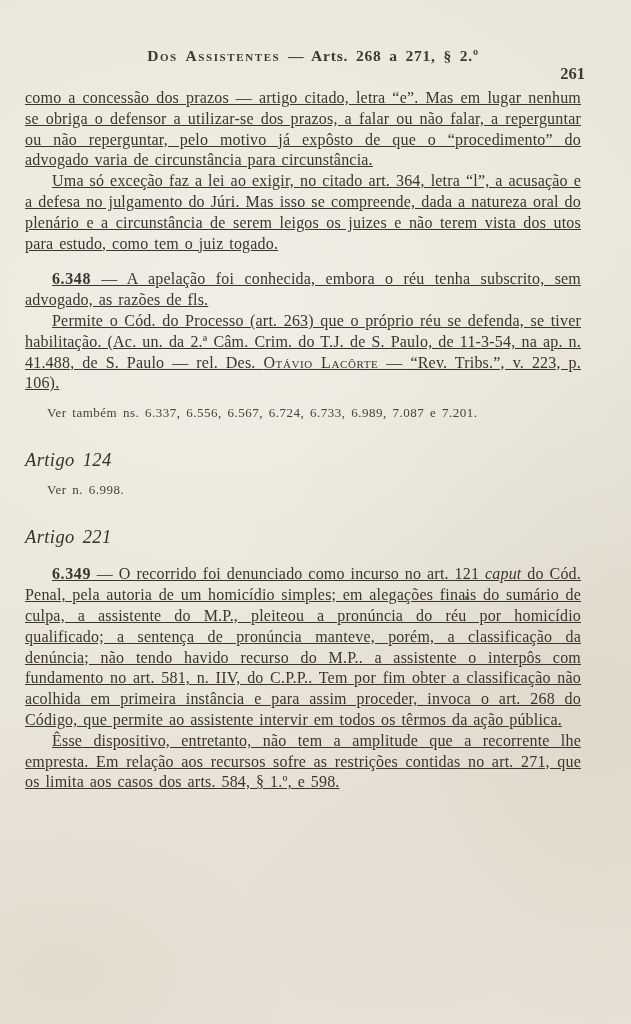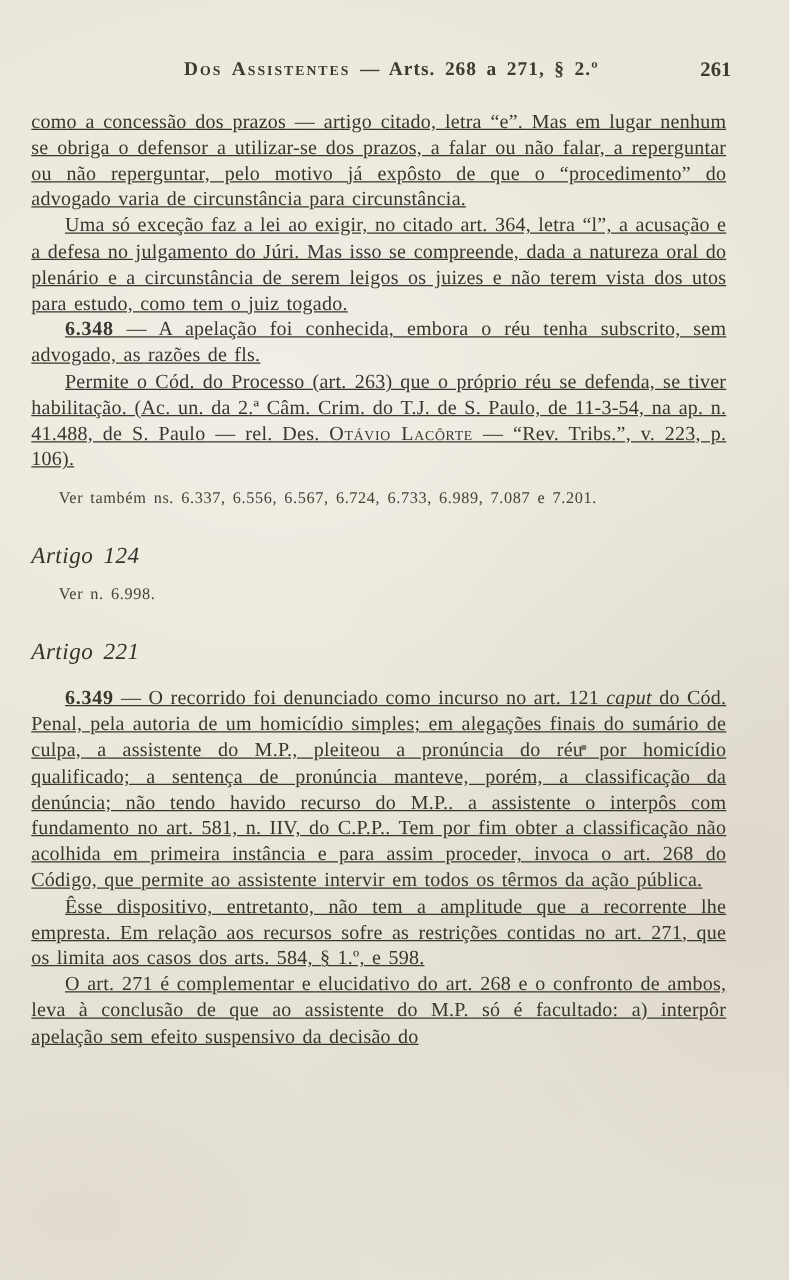--- a/index.html
+++ b/index.html
@@ -40,37 +40,37 @@
     font-size: 15.5px;
     letter-spacing: 0.8px;
     word-spacing: 3px;
     color: #3f3a30;
     white-space: nowrap;
   }
   .rh-sc { font-variant: small-caps; letter-spacing: 1.6px; }
   .folio {
     position: absolute;
     right: 16px;
-    top: 0;
+    top: 18px;
     font-weight: 700;
     font-size: 16.5px;
     color: #3f3a30;
   }
   
   .content { width: 556px; }
   .para {
     margin: 0;
     text-align: justify;
     text-indent: 27px;
     letter-spacing: 0.2px;
     word-spacing: 1.6px;
     text-decoration: underline;
   }
   .para.no-indent { text-indent: 0; }
-  .para.section-start { }
+  .para.section-start { margin-top: 15px; }
   .seg-bold { font-weight: 700; letter-spacing: 0.6px; }
   .seg-italic { font-style: italic; }
   .seg-sc { font-variant: small-caps; letter-spacing: 0.6px; }
   .note {
     margin: 9px 0 0 22px;
     font-size: 13px;
     letter-spacing: 0.5px;
     word-spacing: 2px;
     color: #46413700;
     color: #464137;
@@ -114,18 +114,17 @@
       <p class="para no-indent"><span>como a concessão dos prazos — artigo citado, letra “e”.  Mas em lugar nenhum se obriga o defensor a utilizar-se dos prazos, a falar ou não falar, a reperguntar ou não reperguntar, pelo motivo já expôsto de que o “procedimento” do advogado varia de circunstância para circunstância.</span></p>
       <p class="para"><span>Uma só exceção faz a lei ao exigir, no citado art. 364, letra “l”, a acusação e a defesa no julgamento do Júri.  Mas isso se compreende, dada a natureza oral do plenário e a circunstância de serem leigos os juizes e não terem vista dos utos para estudo, como tem o juiz togado.</span></p>
       <p class="para section-start"><span class="seg-bold">6.348</span><span> — A apelação foi conhecida, embora o réu tenha subscrito, sem advogado, as razões de fls.</span></p>
       <p class="para"><span>Permite o Cód. do Processo (art. 263) que o próprio réu se defenda, se tiver habilitação.  (Ac. un. da 2.ª Câm. Crim. do T.J. de S. Paulo, de 11-3-54, na ap. n. 41.488, de S. Paulo — rel. Des. </span><span class="seg-sc">Otávio Lacôrte</span><span> — “Rev. Tribs.”, v. 223, p. 106).</span></p>
       <p class="note"><span>Ver também ns. 6.337, 6.556, 6.567, 6.724, 6.733, 6.989, 7.087 e 7.201.</span></p>
       <p class="heading"><span>Artigo 124</span></p>
       <p class="note"><span>Ver n. 6.998.</span></p>
       <p class="heading"><span>Artigo 221</span></p>
       <p class="para section-start"><span class="seg-bold">6.349</span><span> — O recorrido foi denunciado como incurso no art. 121 </span><span class="seg-italic">caput</span><span> do Cód. Penal, pela autoria de um homicídio simples; em alegações finais do sumário de culpa, a assistente do M.P., pleiteou a pronúncia do réu por homicídio qualificado; a sentença de pronúncia manteve, porém, a classificação da denúncia; não tendo havido recurso do M.P.. a assistente o interpôs com fundamento no art. 581, n. IIV, do C.P.P..  Tem por fim obter a classificação não acolhida em primeira instância e para assim proceder, invoca o art. 268 do Código, que permite ao assistente intervir em todos os têrmos da ação pública.</span></p>
       <p class="para"><span>Êsse dispositivo, entretanto, não tem a amplitude que a recorrente lhe empresta.  Em relação aos recursos sofre as restrições contidas no art. 271, que os limita aos casos dos arts. 584, § 1.º, e 598.</span></p>
-      <p class="para"><span>O art. 271 é complementar e elucidativo do art. 268 e o confronto de ambos, leva à conclusão de que ao assistente do M.P. só é facultado: a) interpôr apelação sem efeito suspensivo da decisão do</span></p>
     </main>
 
   <span class="speck"></span>
 
 </div>
 
 </body></html>

